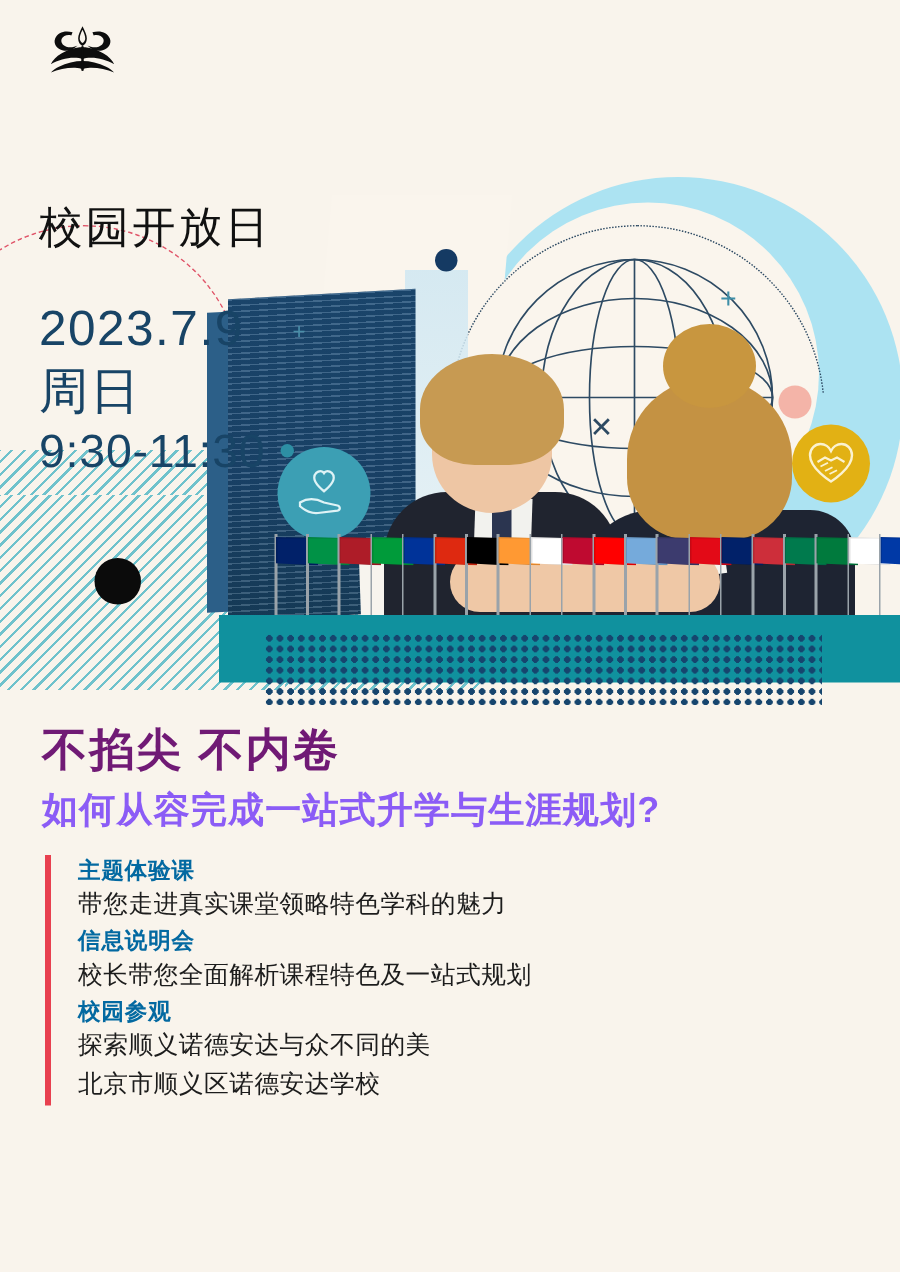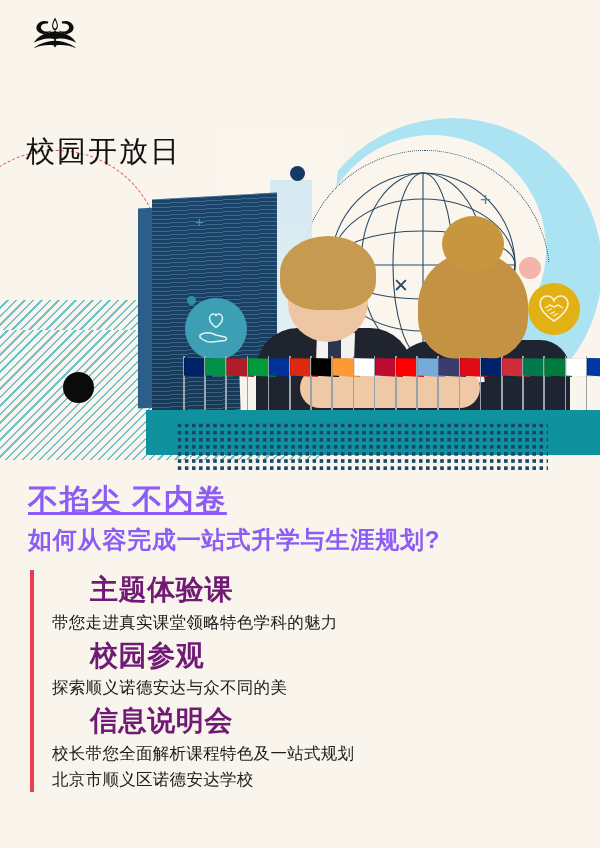--- a/index.html
+++ b/index.html
@@ -234,36 +234,35 @@
     position:absolute;left:26px;top:198px;
     color:#184466;line-height:1.26;
   }
   .date-line{font-size:33px;letter-spacing:1px;}
   .weekday{font-size:33px;letter-spacing:1px;}
   .time-line{font-size:31px;letter-spacing:.5px;}
 
   
   .headline{
     position:absolute;left:28px;top:480px;
-    font-size:30px;color:#8b5cf6;font-weight:bold;letter-spacing:1.5px;text-decoration:underline;
+    font-size:30px;color:#701a75;font-weight:bold;letter-spacing:1.5px;
   }
   .subhead{
     position:absolute;left:28px;top:524px;
     font-size:24px;color:#8b5cf6;font-weight:bold;letter-spacing:.8px;
   }
   .agenda{
     position:absolute;left:30px;top:570px;width:540px;
     padding-left:18px;
     border-left:4px solid #E8404F;
   }
   .agenda-item{margin-bottom:1px;}
   .agenda-title{
-    font-size:28px;color:#701a75;font-weight:bold;line-height:1.42;
+    font-size:15px;color:#0369a1;font-weight:bold;line-height:1.42;
     letter-spacing:.6px;
-    margin-left:38px;
   }
   .agenda-desc{
     font-size:16.5px;color:#1C1C1C;line-height:1.5;letter-spacing:.3px;
   }
 </style>
 </head>
 <body>
 
 <div id="poster">
 
@@ -435,35 +434,40 @@
         <path d="M43 9 C49 7 55 9 57 14 C58.7 18.2 55.6 22.5 50.6 23.6 C46 24.6 41.6 22.6 39 19.6 C41.4 20.9 45 21.6 48 20.6 C51.2 19.5 52.8 16.6 51.7 14.2 C50.6 11.8 47.2 10.6 44 11.5 Z"></path>
         <path d="M35 21 C29 21 23 23 18 26 C14 28.4 11 31.4 9.5 34.6 C15 31.4 22 29.4 28 29.4 C31 29.4 33.5 29.8 35 30.6 C36.5 29.8 39 29.4 42 29.4 C48 29.4 55 31.4 60.5 34.6 C59 31.4 56 28.4 52 26 C47 23 41 21 35 21 Z"></path>
         <path d="M35 32 C29 32 22 33.6 16 36.6 C13.2 38 11 39.6 9.6 41.2 C15.4 38.6 23 37.2 29 37.4 C31.6 37.5 33.8 37.9 35 38.6 C36.2 37.9 38.4 37.5 41 37.4 C47 37.2 54.6 38.6 60.4 41.2 C59 39.6 56.8 38 54 36.6 C48 33.6 41 32 35 32 Z"></path>
         <rect x="34" y="20" width="2" height="20" rx="1"></rect>
       </g>
     </svg>
   </div>
 
   <div class="title-cn">校园开放日</div>
 
+  <div class="date-block">
+    <div class="date-line">2023.7.9</div>
+    <div class="weekday">周日</div>
+    <div class="time-line">9:30-11:30</div>
+  </div>
 
   <div class="headline">不掐尖 不内卷</div>
   <div class="subhead">如何从容完成一站式升学与生涯规划?</div>
 
   <div class="agenda">
       <div class="agenda-item">
         <div class="agenda-title">主题体验课</div>
         <div class="agenda-desc">带您走进真实课堂领略特色学科的魅力</div>
       </div>
       <div class="agenda-item">
+        <div class="agenda-title">信息说明会</div>
+        <div class="agenda-desc">校长带您全面解析课程特色及一站式规划</div>
+      </div>
+      <div class="agenda-item">
         <div class="agenda-title">校园参观</div>
         <div class="agenda-desc">探索顺义诺德安达与众不同的美</div>
-      </div>
-      <div class="agenda-item">
-        <div class="agenda-title">信息说明会</div>
-        <div class="agenda-desc">校长带您全面解析课程特色及一站式规划</div>
       </div>
       <div class="agenda-item">
         <div class="agenda-desc">北京市顺义区诺德安达学校</div>
       </div>
     </div>
 
 </div>
 
 </body></html>

